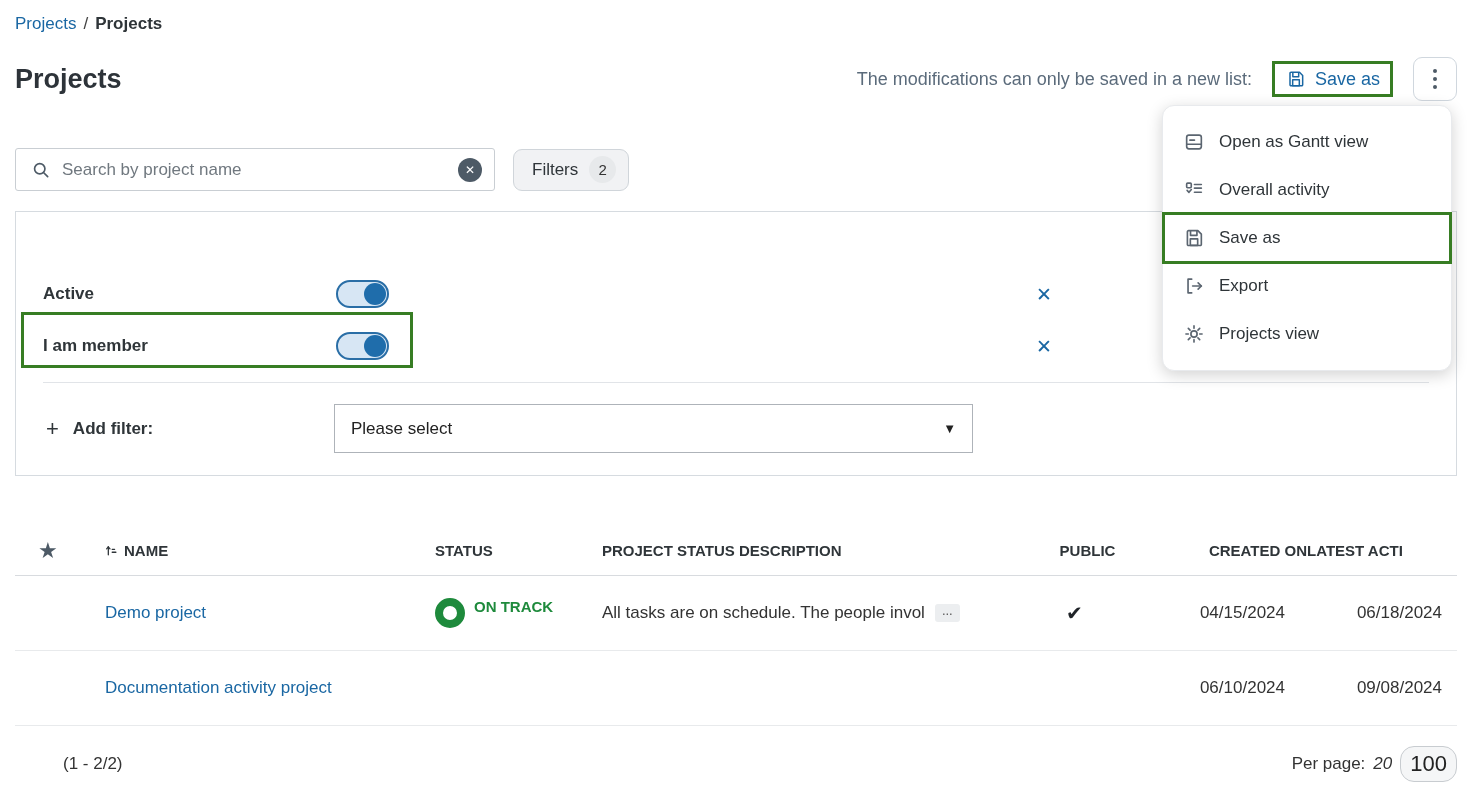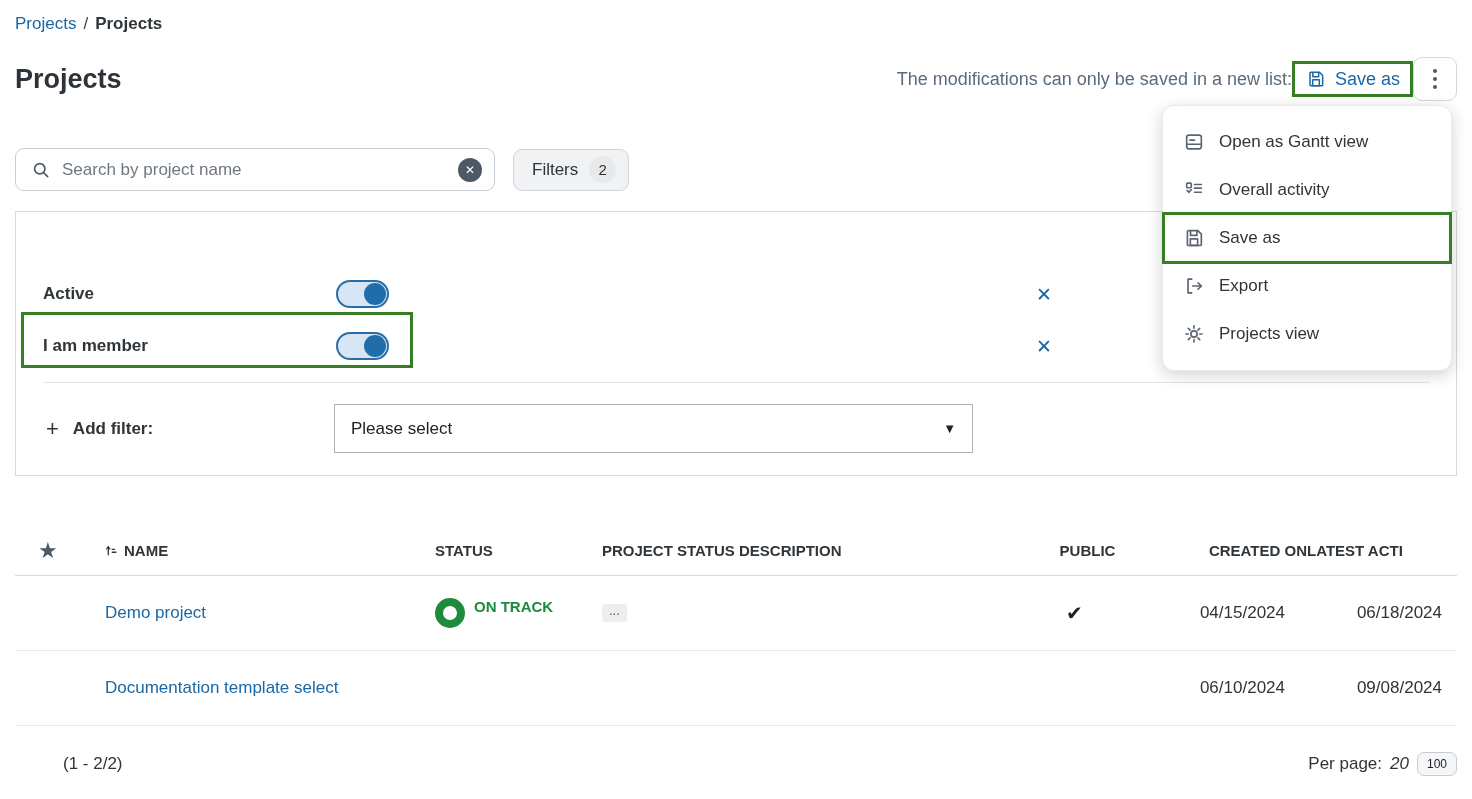--- a/index.html
+++ b/index.html
@@ -14,38 +14,38 @@
 
   
   .breadcrumb { margin-top: 14px; font-size: 17px; display: flex; gap: 7px; align-items: baseline; }
   .crumb-link { color: #1a67a3; text-decoration: none; cursor: pointer; }
   .crumb-sep { color: #444; }
   .crumb-current { color: #2f3539; font-weight: 700; }
 
   
   .header-row { margin-top: 22px; display: flex; justify-content: space-between; align-items: center; height: 46px; }
   .page-title { font-size: 27px; font-weight: 600; color: #2d3339; }
-  .header-right { display: flex; align-items: center; gap: 0; }
+  .header-right { display: flex; align-items: center; gap: 20px; }
   .save-hint { font-size: 18px; color: #5b6b7b; }
   .saveas-box {
     display: inline-flex; align-items: center; gap: 8px;
     border: 3px solid #377d23; padding: 4px 10px; cursor: pointer; background: #fff;
   }
   .saveas-label { color: #1a67a3; font-size: 18px; }
   .kebab-btn {
     width: 44px; height: 44px; border: 1px solid #d0d7de; border-radius: 9px;
     display: flex; flex-direction: column; align-items: center; justify-content: center; gap: 4px;
     background: #fff; cursor: pointer;
   }
   .kebab-btn i { width: 4px; height: 4px; border-radius: 50%; background: #4d5a66; }
 
   
   .toolbar { margin-top: 46px; display: flex; align-items: center; gap: 18px; }
   .search-wrap {
-    width: 480px; height: 43px; border: 1px solid #c9ced3; border-radius: 9px;
+    width: 480px; height: 43px; border: 1px solid #c9ced3; border-radius: 3px;
     display: flex; align-items: center; padding: 0 12px 0 14px; gap: 10px; background: #fff;
   }
   .search-input { flex: 1; border: none; outline: none; font-size: 17px; color: #333; font-family: inherit; background: transparent; }
   .search-input::placeholder { color: #70787f; }
   .clear-btn {
     width: 24px; height: 24px; border-radius: 50%; background: #4d5a66; color: #fff;
     font-size: 12px; font-weight: 700; display: grid; place-items: center; cursor: pointer; flex: 0 0 auto;
   }
   .filters-btn {
     height: 42px; border: 1px solid #d0d5da; border-radius: 9px; background: #f1f2f4;
@@ -128,22 +128,22 @@
     color: #555; line-height: 12px; cursor: pointer; flex: 0 0 auto;
   }
   .check-glyph { color: #1f2328; font-size: 20px; font-weight: 700; padding-right: 26px; }
 
   
   .pager { margin-top: 16px; display: flex; justify-content: space-between; align-items: center; height: 44px; margin-left: 48px; }
   .pager-range { font-size: 17px; color: #333; }
   .pager-right { display: flex; align-items: center; gap: 8px; font-size: 17px; color: #333; }
   .perpage-current { font-style: italic; color: #333; }
   .perpage-option {
-    border: 1px solid #c8ccd0; border-radius: 7px; background: #f5f6f7;
-    padding: 4px 9px; cursor: pointer; color: #222; font-size: 12px;
+    border: 1px solid #c8ccd0; border-radius: 14px; background: #f5f6f7;
+    padding: 4px 9px; cursor: pointer; color: #222; font-size: 22px;
   }
   svg { display: block; }
 </style>
 </head>
 <body>
 
 <div class="page">
 
   <div class="breadcrumb">
     <a class="crumb-link">Projects</a>
@@ -246,33 +246,34 @@
     <div class="trow tbody-row">
       <div class="c-star"></div>
       <div>
         <a class="project-link">Demo project</a>
       </div>
       <div class="status-cell">
         <span class="status-ring"></span>
         <span class="status-text">ON TRACK</span>
       </div>
       <div class="desc-cell">
+        <span class="desc-text">All tasks are on schedule. The people invol</span>
         <span class="more-chip">...</span>
       </div>
       <div class="c-public">
         <span class="check-glyph">✔</span>
       </div>
       <div class="c-created-cell">04/15/2024</div>
       <div class="c-latest-cell">06/18/2024</div>
     </div>
 
     <div class="trow tbody-row">
       <div class="c-star"></div>
       <div>
-        <a class="project-link">Documentation template select</a>
+        <a class="project-link">Documentation activity project</a>
       </div>
       <div class="status-cell">
         <span class="status-text"></span>
       </div>
       <div class="desc-cell">
         <span class="desc-text"></span>
       </div>
       <div class="c-public"></div>
       <div class="c-created-cell">06/10/2024</div>
       <div class="c-latest-cell">09/08/2024</div>

